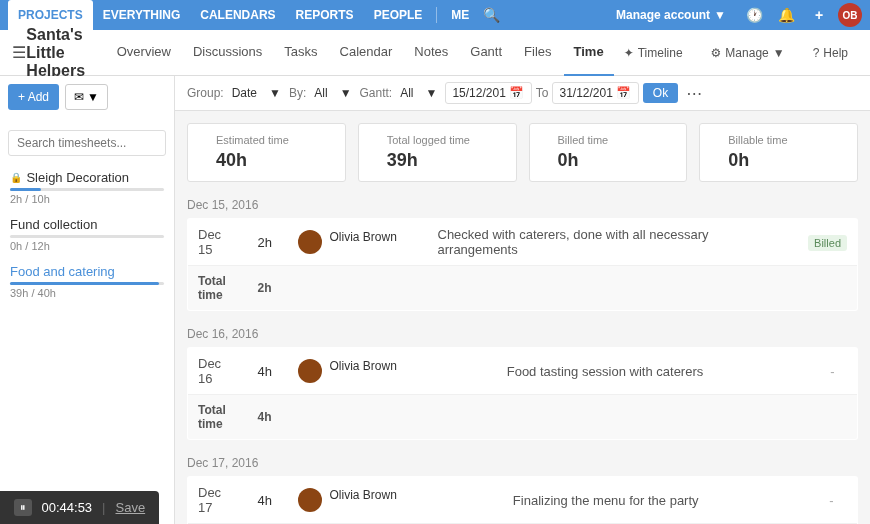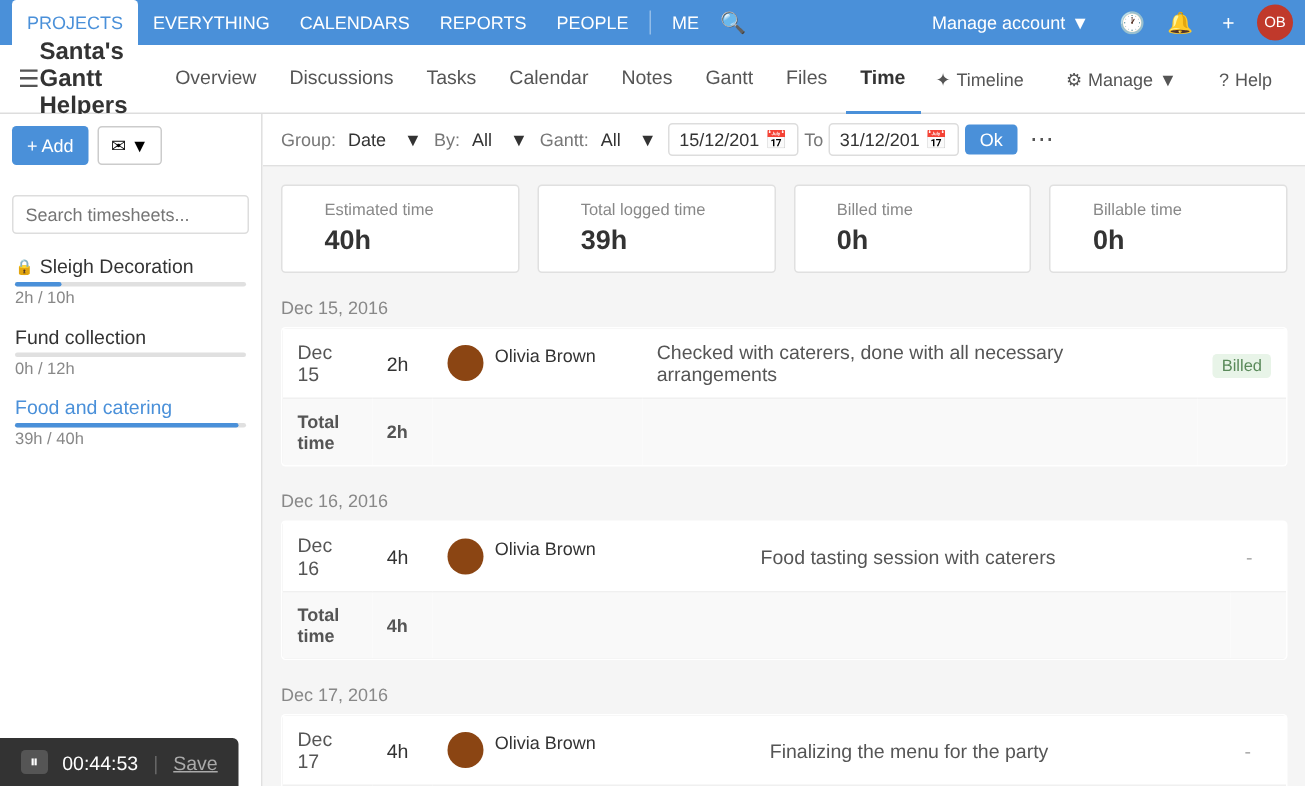--- a/index.html
+++ b/index.html
@@ -1,19 +1,19 @@
 <!DOCTYPE html>
 <html><head>
   <meta charset="utf-8">
   <style>
     * { box-sizing: border-box; margin: 0; padding: 0; }
     body { font-family: -apple-system, BlinkMacSystemFont, 'Segoe UI', sans-serif; font-size: 13px; background: #f5f5f5; color: #333; overflow: hidden; }
 
     
-    .top-nav { background: #4a90d9; display: flex; align-items: center; height: 30px; padding: 0 8px; }
+    .top-nav { background: #4a90d9; display: flex; align-items: center; height: 30px; padding: 0 8px; font-weight: bold; }
     .top-nav-item { color: #fff; font-size: 12px; padding: 0 10px; cursor: pointer; height: 30px; display: flex; align-items: center; }
     .top-nav-item.active { background: #fff; color: #4a90d9; border-radius: 3px 3px 0 0; }
     .top-nav-divider { width: 1px; background: rgba(255,255,255,0.4); height: 16px; margin: 0 4px; }
     .top-nav-right { margin-left: auto; display: flex; align-items: center; gap: 6px; }
     .top-nav-right .manage-account { color: #fff; font-size: 12px; display: flex; align-items: center; gap: 4px; cursor: pointer; }
     .top-nav-icon { color: #fff; font-size: 14px; cursor: pointer; width: 26px; height: 26px; display: flex; align-items: center; justify-content: center; }
     .avatar { width: 24px; height: 24px; border-radius: 50%; background: #c0392b; display: flex; align-items: center; justify-content: center; color: #fff; font-size: 10px; }
 
     
     .second-nav { background: #fff; border-bottom: 1px solid #ddd; display: flex; align-items: center; height: 46px; padding: 0 12px; }
@@ -103,21 +103,21 @@
     </span>
     <span class="top-nav-icon">🕐</span>
     <span class="top-nav-icon">🔔</span>
     <span class="top-nav-icon">+</span>
     <div class="avatar">OB</div>
   </div>
 </div>
 
 <div class="second-nav">
   <span class="hamburger">☰</span>
-  <span class="app-title">Santa's Gantt Helpers</span>
+  <span class="app-title">Santa's Little Helpers</span>
   <nav class="nav-tabs">
     <span class="nav-tab">Overview</span>
     <span class="nav-tab">Discussions</span>
     <span class="nav-tab">Tasks</span>
     <span class="nav-tab">Calendar</span>
     <span class="nav-tab">Notes</span>
     <span class="nav-tab">Gantt</span>
     <span class="nav-tab">Files</span>
     <span class="nav-tab active">Time</span>
   </nav>

